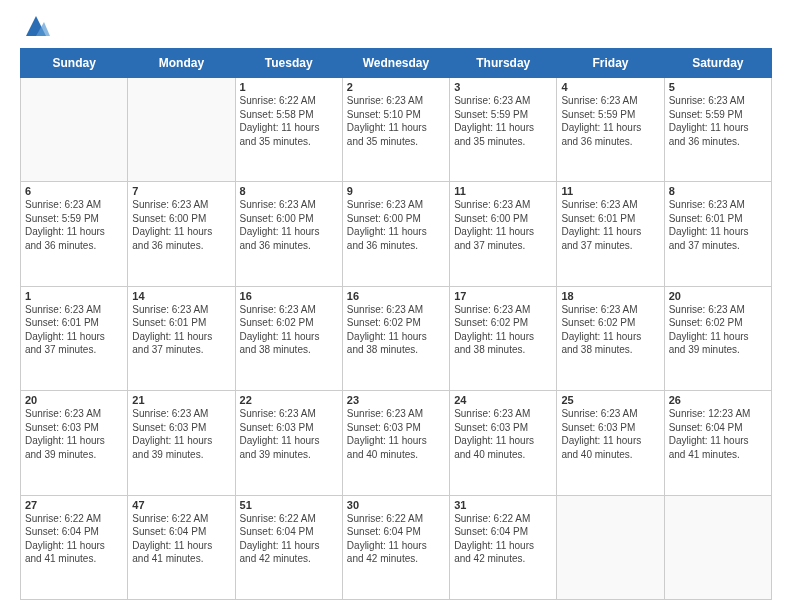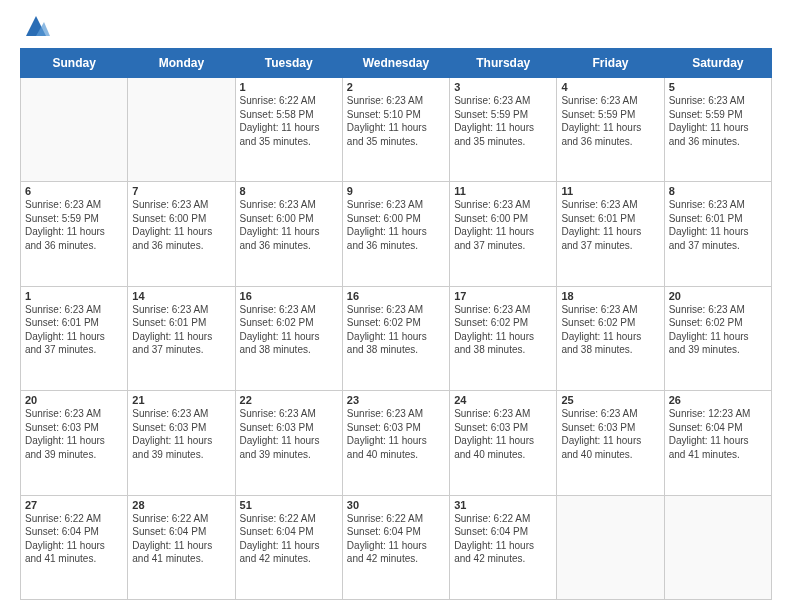--- a/index.html
+++ b/index.html
@@ -306,21 +306,21 @@
           </td>
         </tr>
         <tr class="week-row">
           <td>
             <div class="day-num">27</div>
             <div class="day-info">Sunrise: 6:22 AM
 Sunset: 6:04 PM
 Daylight: 11 hours and 41 minutes.</div>
           </td>
           <td>
-            <div class="day-num">28</div>
+            <div class="day-num">47</div>
             <div class="day-info">Sunrise: 6:22 AM
 Sunset: 6:04 PM
 Daylight: 11 hours and 41 minutes.</div>
           </td>
           <td>
             <div class="day-num">51</div>
             <div class="day-info">Sunrise: 6:22 AM
 Sunset: 6:04 PM
 Daylight: 11 hours and 42 minutes.</div>
           </td>

